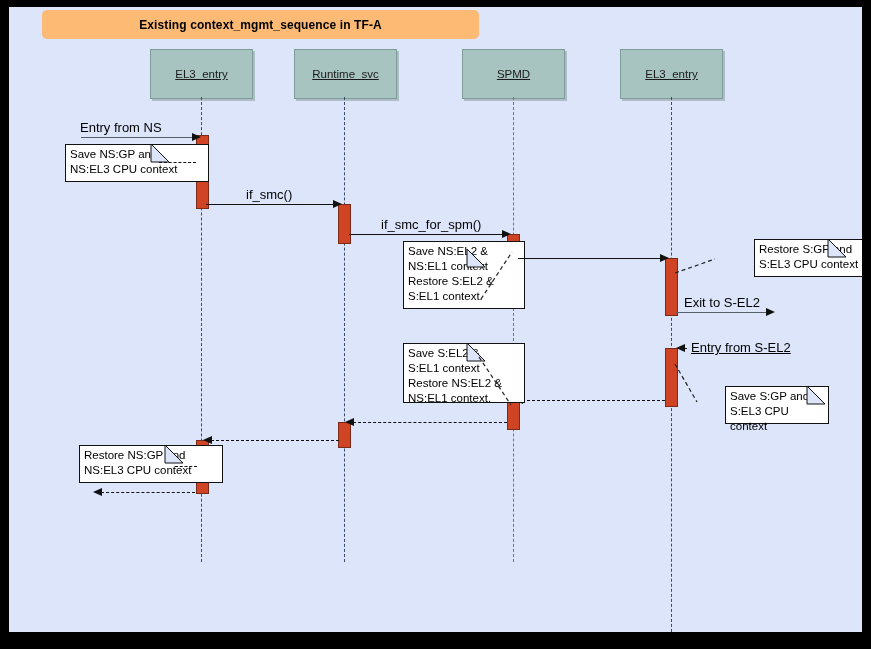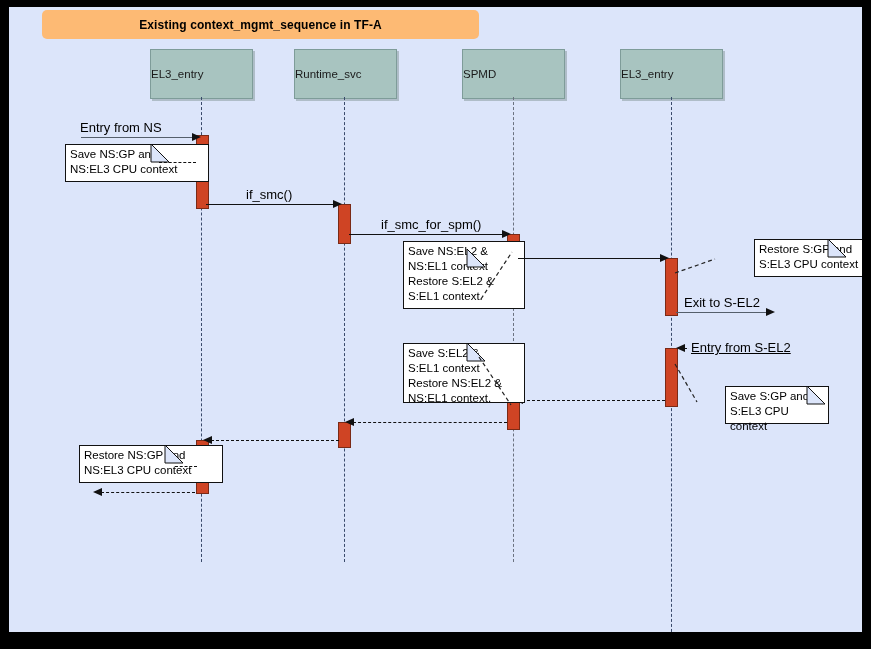--- a/index.html
+++ b/index.html
@@ -44,22 +44,24 @@
   }
   
   .lifeline-head {
     position: absolute;
     height: 48px;
     background: #a8c4c0;
     border: 1px solid #7e9c99;
     box-shadow: 2px 2px 0 rgba(120,140,140,0.45);
     display: flex;
     align-items: center;
+    justify-content: center;
     font-size: 11.5px;
     color: #1a1a1a;
+    text-decoration: underline;
   }
   .lifeline-line {
     position: absolute;
     width: 0;
     border-left: 1.5px dashed #3a4a6b;
   }
   .lifeline-line.gray {
     border-left-color: #6b7280;
   }
   

